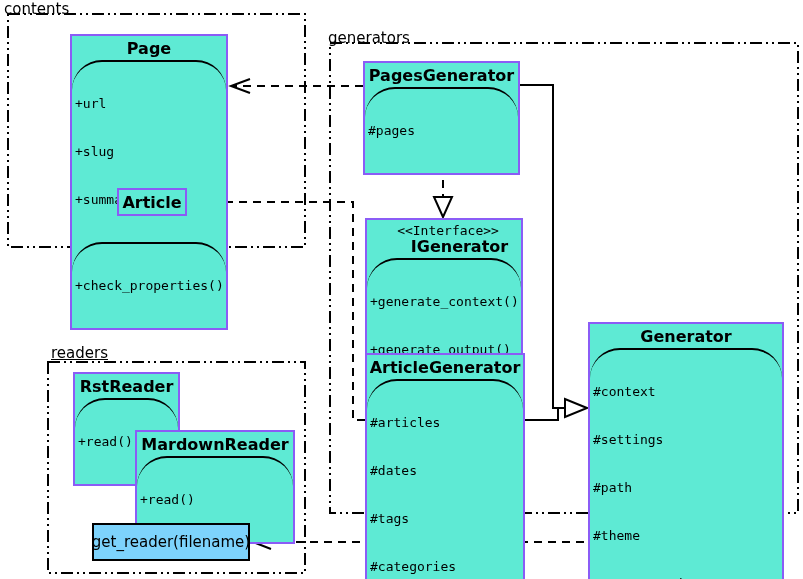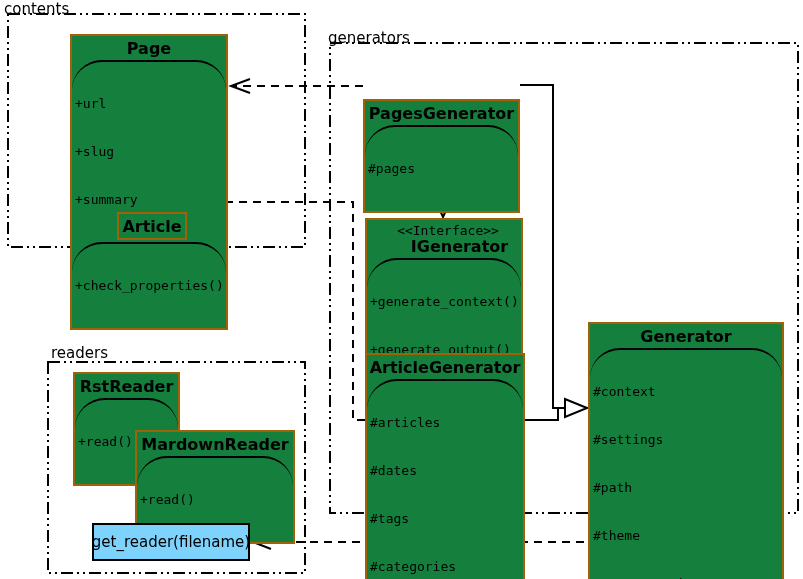--- a/index.html
+++ b/index.html
@@ -13,21 +13,21 @@
   .solid  { fill:none; stroke:#000; stroke-width:2; }
   .dashed { fill:none; stroke:#000; stroke-width:2; stroke-dasharray:8 6; }
   .hollow { fill:#ffffff; stroke:#000; stroke-width:2; }
   .open   { fill:none; stroke:#000; stroke-width:2; }
 
   .pkg-label {
     position:absolute; font:15px "DejaVu Sans", sans-serif;
     background:transparent; padding:0 2px; white-space:nowrap;
   }
   .uml-class {
-    position:absolute; background:#15803d; border:2px solid #a16207;
+    position:absolute; background:#5eead4; border:2px solid #8b5cf6;
     box-sizing:border-box;
   }
   .uml-title {
     font:bold 16px "DejaVu Sans", sans-serif; text-align:center;
     padding:4px 2px 3px 2px; line-height:17px; white-space:nowrap; overflow:hidden;
   }
   .uml-stereo {
     font:13px "DejaVu Sans Mono", monospace; font-weight:normal; text-align:center;
     line-height:15px; padding-top:3px; white-space:nowrap;padding-left:8px;
   }
@@ -99,39 +99,39 @@
     </g>
 
     <g>
       <path d="M180,523 C212,518 233,513 221,484" class="solid"></path>
       <polyline points="210,496 220,480 230,494" class="open"></polyline>
     </g>
   </svg>
 
   <div class="pkg-label" style="left:2px; top:0px;">contents</div>
   <div class="pkg-label" style="left:326px; top:29px;">generators</div>
-  <div class="pkg-label" style="left:49px; top:344px;">readers</div>
+  <div class="pkg-label" style="left:49px; top:344px;text-decoration:underline;">readers</div>
 
   <div class="uml-class" style="left:70px; top:34px; width:158px;">
     <div class="uml-title">Page</div>
     <div class="uml-rows">
       <div>+url</div>
       <div>+slug</div>
       <div>+summary</div>
     </div>
     <div class="uml-rows">
       <div>+check_properties()</div>
     </div>
   </div>
 
-  <div class="uml-class" style="left:117px; top:188px; width:70px;margin-top:24px;">
+  <div class="uml-class" style="left:117px; top:188px; width:70px;">
     <div class="uml-title">Article</div>
   </div>
 
-  <div class="uml-class" style="left:363px; top:61px; width:157px;margin-top:38px;">
+  <div class="uml-class" style="left:363px; top:61px; width:157px;">
     <div class="uml-title">PagesGenerator</div>
     <div class="uml-rows">
       <div>#pages</div>
     </div>
   </div>
 
   <div class="uml-class" style="left:365px; top:218px; width:158px;">
     <div class="uml-stereo">&lt;&lt;Interface&gt;&gt;</div>
     <div class="uml-title" style="padding-top:0;padding-left:33px;">IGenerator</div>
     <div class="uml-rows">

